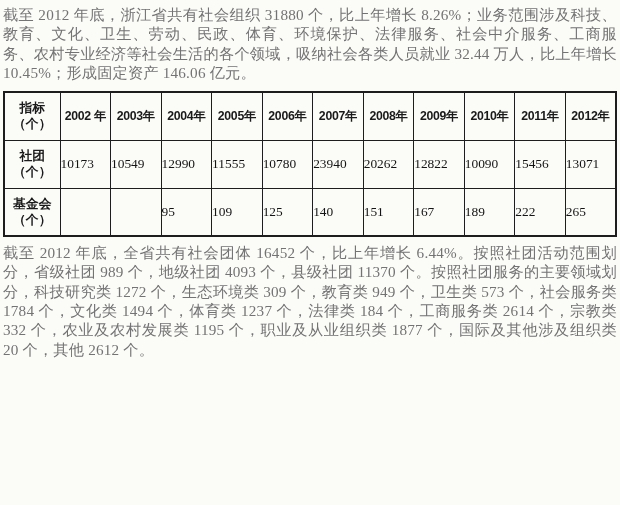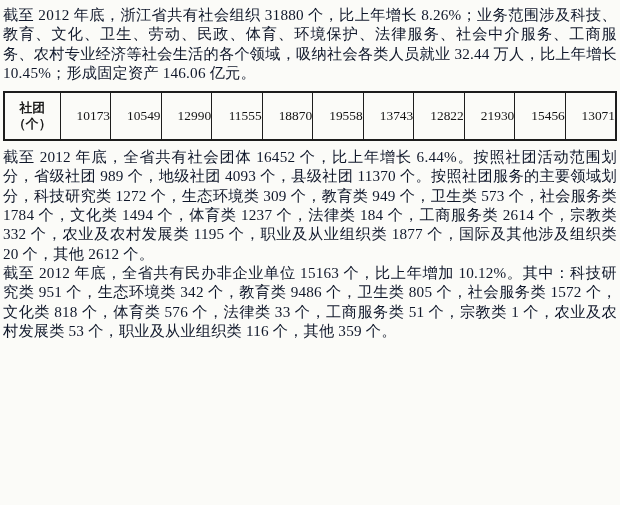--- a/index.html
+++ b/index.html
@@ -12,21 +12,21 @@
     overflow: hidden;
   }
   .page { padding: 5px 3px 0 3px; }
   .para {
     margin: 0;
     font-size: 15.2px;
     line-height: 19.3px;
     text-align: justify;
     text-justify: inter-character;
     letter-spacing: 0.2px;
-    color: #0f172a;
+    color: #737373;
   }
   table.stats {
     border-collapse: collapse;
     table-layout: fixed;
     width: 614px;
     margin: 9px 0 6px 0;
     border: 2px solid #1d1d1d;
     background: #fbfbf8;
   }
   table.stats td {
@@ -46,55 +46,88 @@
   td.label-cell span { display: block; }
   td.year-cell {
     text-align: center;
     font-family: "Liberation Sans", "DejaVu Sans", sans-serif;
     font-size: 12.3px;
     font-weight: bold;
     color: #1a1a1a;
     letter-spacing: -0.3px;
   }
   td.num-cell {
-    text-align: right;
+    text-align: left;
     padding-right: 6px;
     font-size: 13.4px;
     color: #141414;
   }
 </style>
 </head>
 <body>
 
 <div class="page">
 
   <p class="para">截至 2012 年底，浙江省共有社会组织 31880 个，比上年增长 8.26%；业务范围涉及科技、教育、文化、卫生、劳动、民政、体育、环境保护、法律服务、社会中介服务、工商服务、农村专业经济等社会生活的各个领域，吸纳社会各类人员就业 32.44 万人，比上年增长 10.45%；形成固定资产 146.06 亿元。</p>
 
   <table class="stats">
     <tbody>
+      <tr>
+        <td class="label-cell">
+          <span>指标</span>
+          <span>（个）</span>
+        </td>
+        <td class="year-cell">2002 年</td>
+        <td class="year-cell">2003年</td>
+        <td class="year-cell">2004年</td>
+        <td class="year-cell">2005年</td>
+        <td class="year-cell">2006年</td>
+        <td class="year-cell">2007年</td>
+        <td class="year-cell">2008年</td>
+        <td class="year-cell">2009年</td>
+        <td class="year-cell">2010年</td>
+        <td class="year-cell">2011年</td>
+        <td class="year-cell">2012年</td>
+      </tr>
 
       <tr>
         <td class="label-cell">
           <span>社团</span>
           <span>（个）</span>
         </td>
         <td class="num-cell">10173</td>
         <td class="num-cell">10549</td>
         <td class="num-cell">12990</td>
         <td class="num-cell">11555</td>
-        <td class="num-cell">18870</td>
-        <td class="num-cell">19558</td>
-        <td class="num-cell">13743</td>
+        <td class="num-cell">10780</td>
+        <td class="num-cell">23940</td>
+        <td class="num-cell">20262</td>
         <td class="num-cell">12822</td>
-        <td class="num-cell">21930</td>
+        <td class="num-cell">10090</td>
         <td class="num-cell">15456</td>
         <td class="num-cell">13071</td>
       </tr>
 
 
+      <tr>
+        <td class="label-cell">
+          <span>基金会</span>
+          <span>（个）</span>
+        </td>
+        <td class="num-cell"></td>
+        <td class="num-cell"></td>
+        <td class="num-cell">95</td>
+        <td class="num-cell">109</td>
+        <td class="num-cell">125</td>
+        <td class="num-cell">140</td>
+        <td class="num-cell">151</td>
+        <td class="num-cell">167</td>
+        <td class="num-cell">189</td>
+        <td class="num-cell">222</td>
+        <td class="num-cell">265</td>
+      </tr>
     </tbody>
   </table>
 
   <p class="para">截至 2012 年底，全省共有社会团体 16452 个，比上年增长 6.44%。按照社团活动范围划分，省级社团 989 个，地级社团 4093 个，县级社团 11370 个。按照社团服务的主要领域划分，科技研究类 1272 个，生态环境类 309 个，教育类 949 个，卫生类 573 个，社会服务类 1784 个，文化类 1494 个，体育类 1237 个，法律类 184 个，工商服务类 2614 个，宗教类 332 个，农业及农村发展类 1195 个，职业及从业组织类 1877 个，国际及其他涉及组织类 20 个，其他 2612 个。</p>
 
-  <p class="para">截至 2012 年底，全省共有民办非企业单位 15163 个，比上年增加 10.12%。其中：科技研究类 951 个，生态环境类 342 个，教育类 9486 个，卫生类 805 个，社会服务类 1572 个，文化类 818 个，体育类 576 个，法律类 33 个，工商服务类 51 个，宗教类 1 个，农业及农村发展类 53 个，职业及从业组织类 116 个，其他 359 个。</p>
 
 </div>
 
 </body></html>

